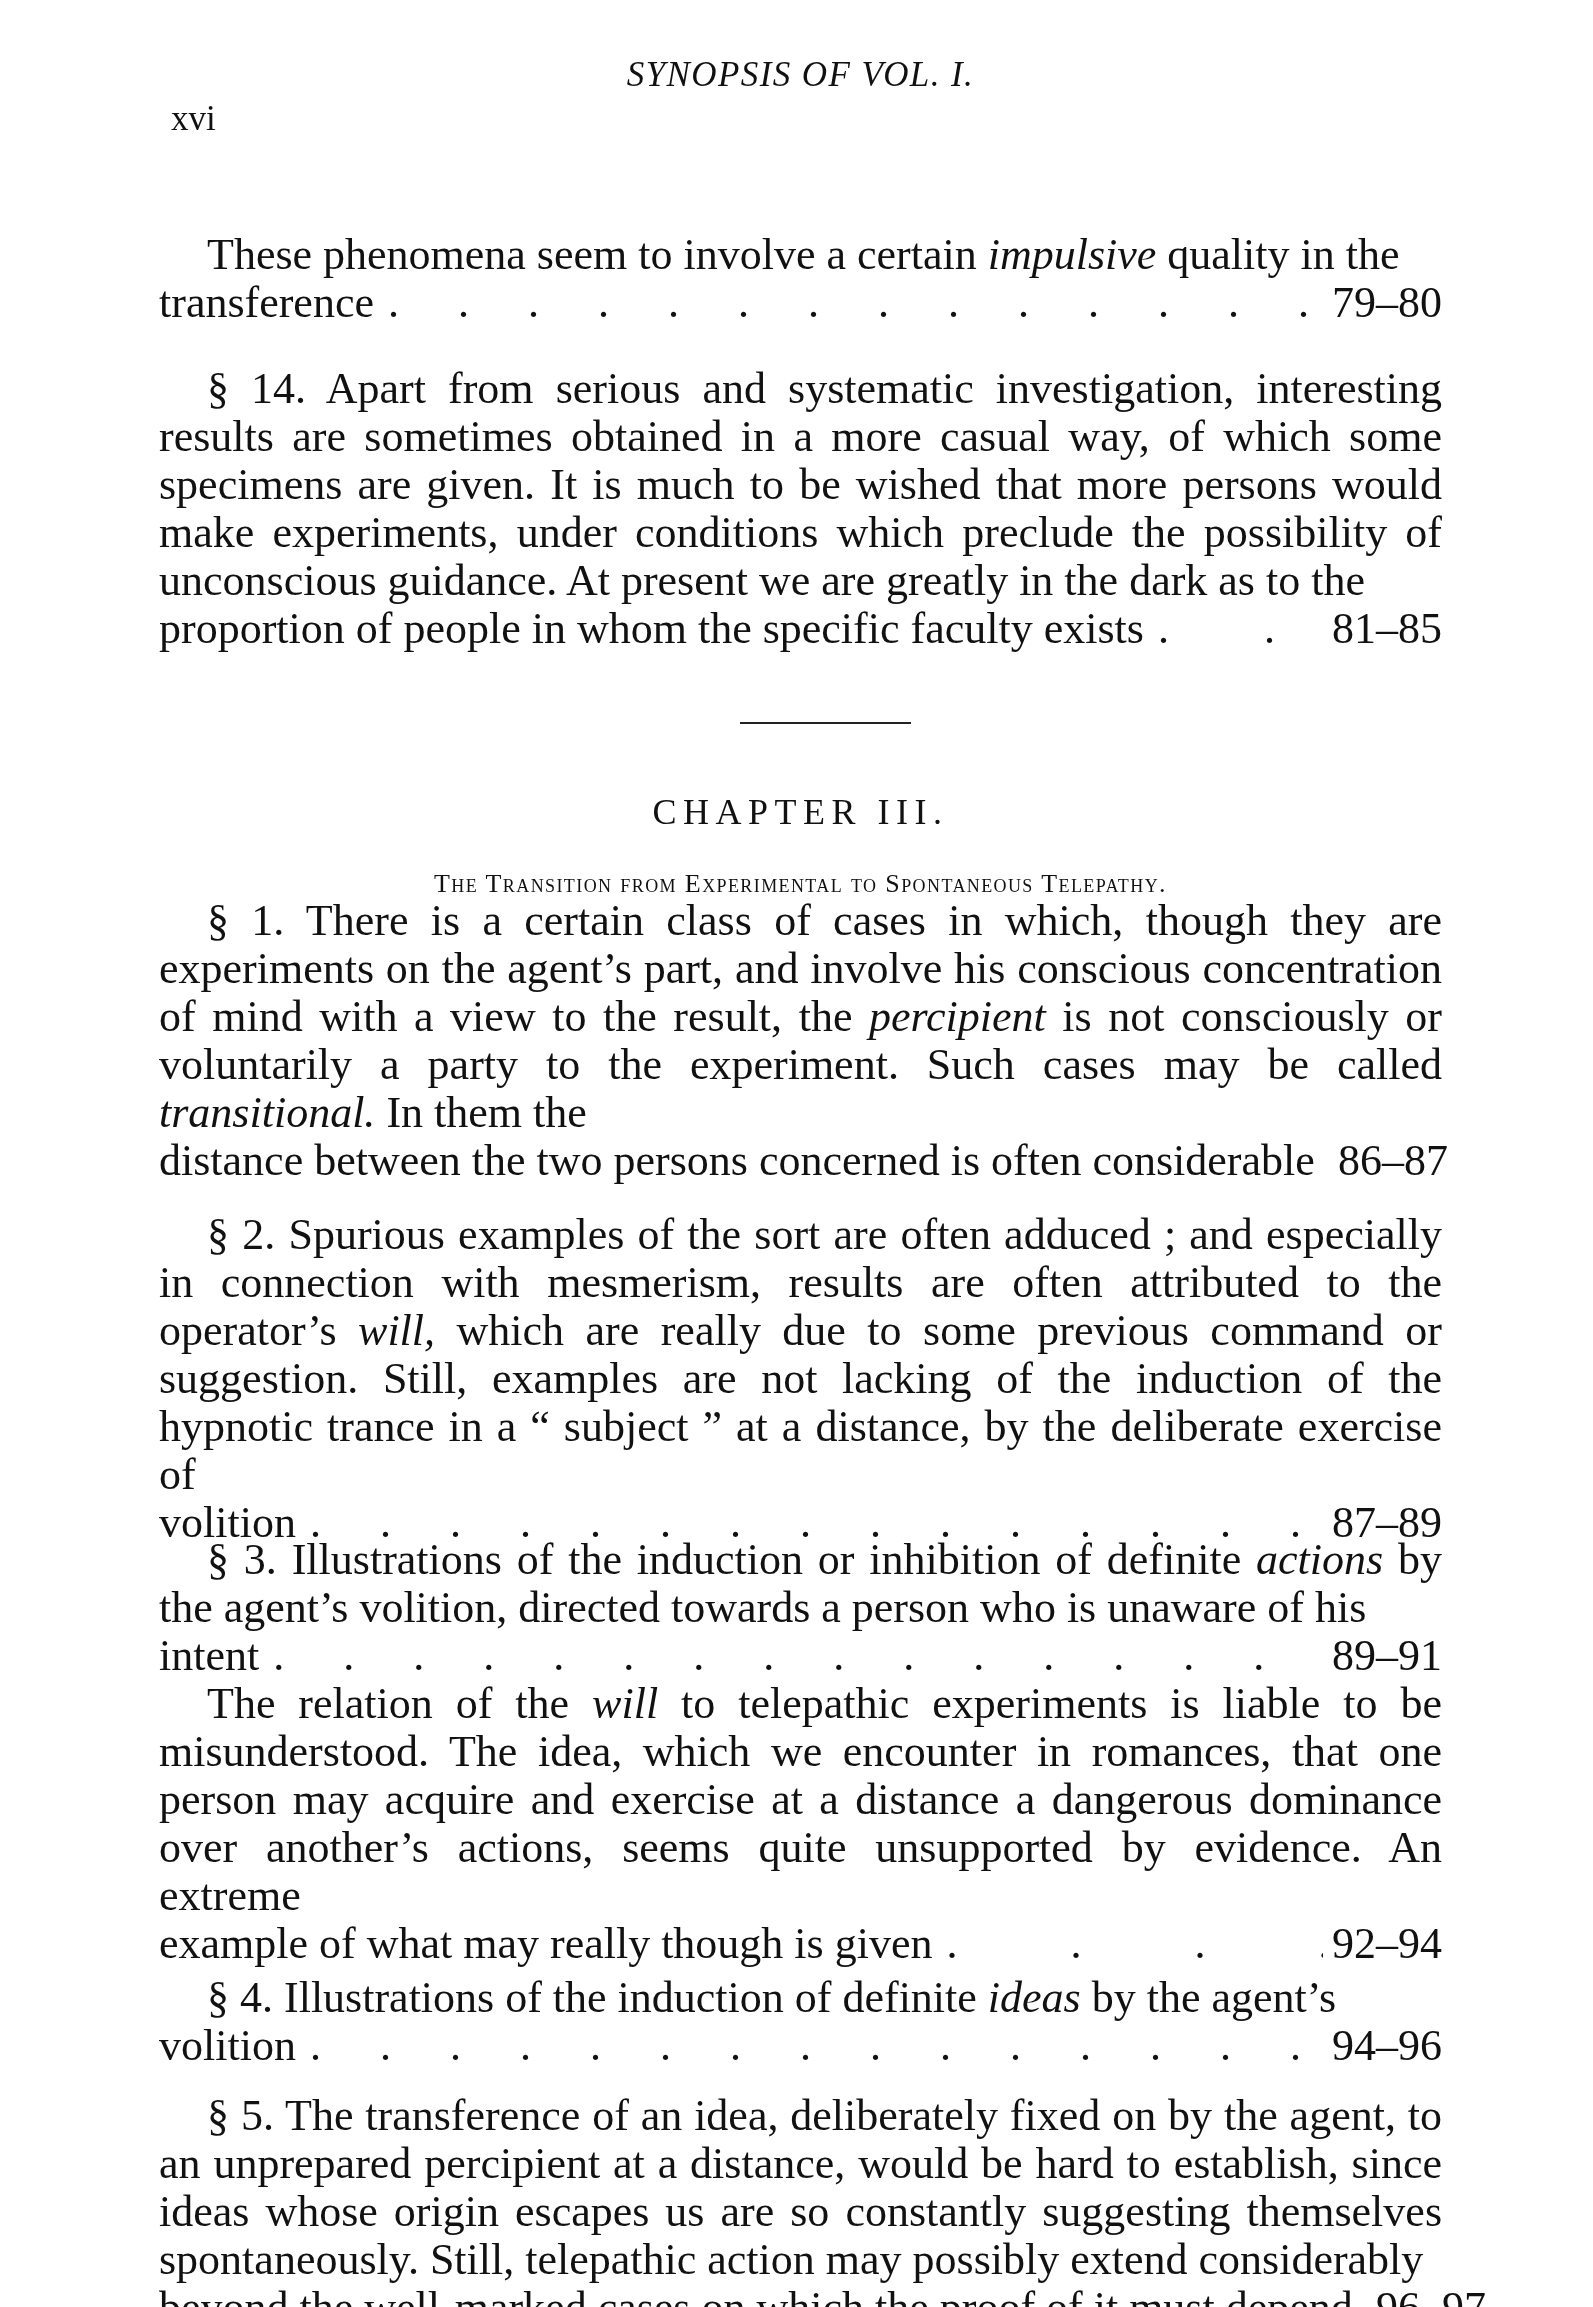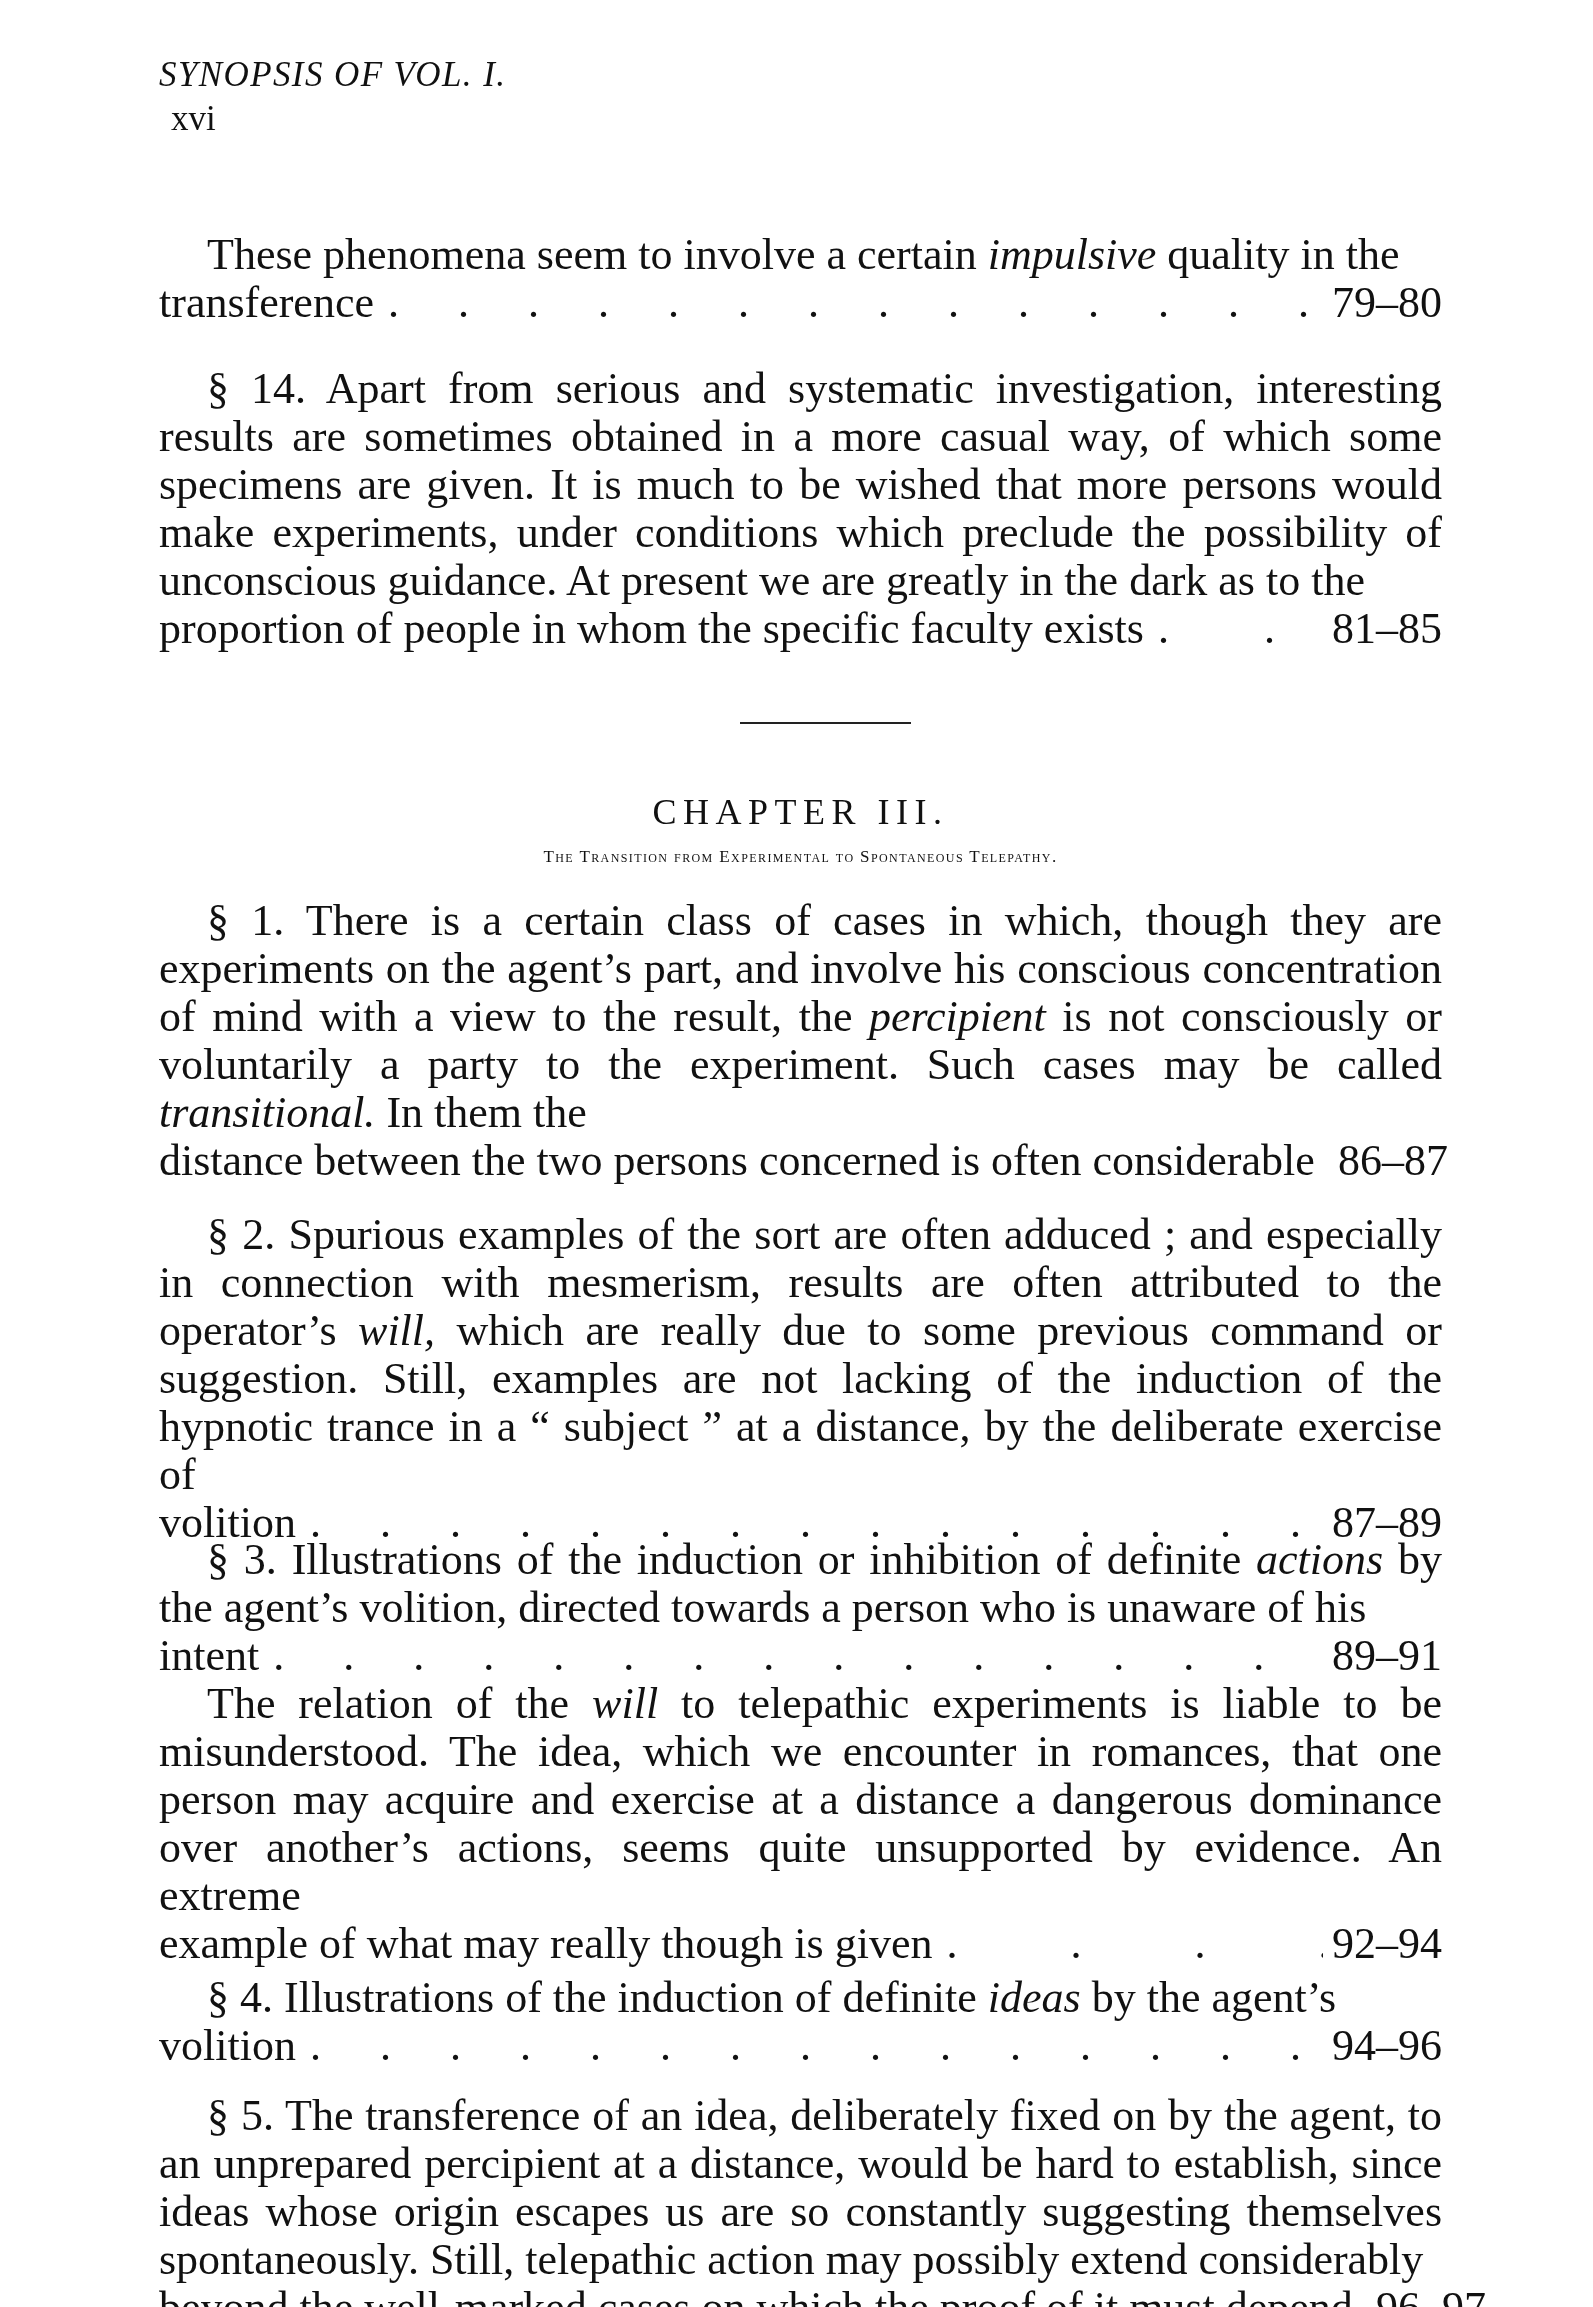--- a/index.html
+++ b/index.html
@@ -1,32 +1,32 @@
 <!DOCTYPE html>
 <html style="font-size:7.4px"><head>
 <meta charset="utf-8">
 <style>
   html,body{margin:0;padding:0;background:#fff;}
   body{width:1594px;height:2489px;position:relative;overflow:hidden;
        font-family:"Liberation Serif","DejaVu Serif",serif;color:#111;}
   .page{position:absolute;left:159px;top:0;width:1283px;height:2489px;}
   .running-head{position:absolute;top:55px;left:0;width:100%;height:42px;font-size:35px;}
   .folio{position:absolute;left:12px;top:0;margin-top:44px;}
-  .head-title{position:absolute;left:0;right:0;text-align:left;font-style:italic;letter-spacing:1.4px;}
+  .head-title{position:absolute;left:0;right:0;text-align:center;font-style:italic;letter-spacing:1.4px;}
   .block{position:absolute;left:0;width:100%;font-size:44px;line-height:48px;text-align:justify;}
   .block p{margin:0;}
   .indent{text-indent:48px;}
   .entry{text-align:justify;text-align-last:left;}
   .leader-line{display:flex;align-items:center;}
   .leader-text{white-space:nowrap;}
   .leader-dots{flex:1;overflow:hidden;white-space:nowrap;letter-spacing:24px;padding-left:14px;}
   .pages{white-space:nowrap;padding-left:9.2px;}
   .divider{position:absolute;top:722px;left:581px;width:171px;height:1.8px;background:#222;}
   .chapter{position:absolute;top:791px;left:0;width:100%;text-align:center;font-size:36px;letter-spacing:6.5px;}
-  .chapter-sub{position:absolute;top:847px;left:0;width:100%;text-align:center;font-size:17px;letter-spacing:1.4px;font-variant:small-caps;}
+  .chapter-sub{position:absolute;top:869px;left:0;width:100%;text-align:center;font-size:26px;letter-spacing:1.4px;font-variant:small-caps;}
   em{font-style:italic;}
 </style>
 </head>
 <body>
 
 <div class="page">
 
   <div class="running-head">
     <span class="folio">xvi</span>
     <span class="head-title">SYNOPSIS OF VOL. I.</span>

